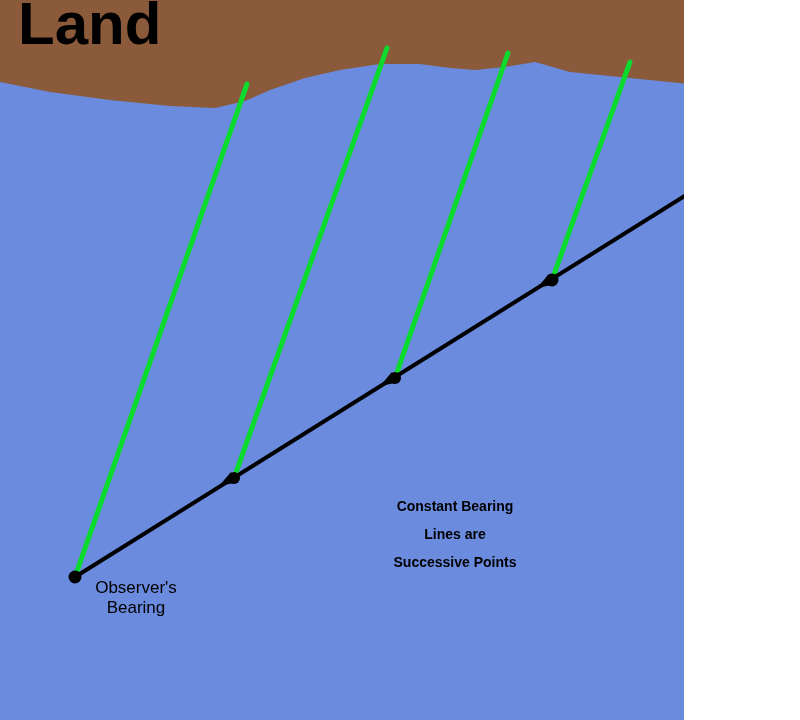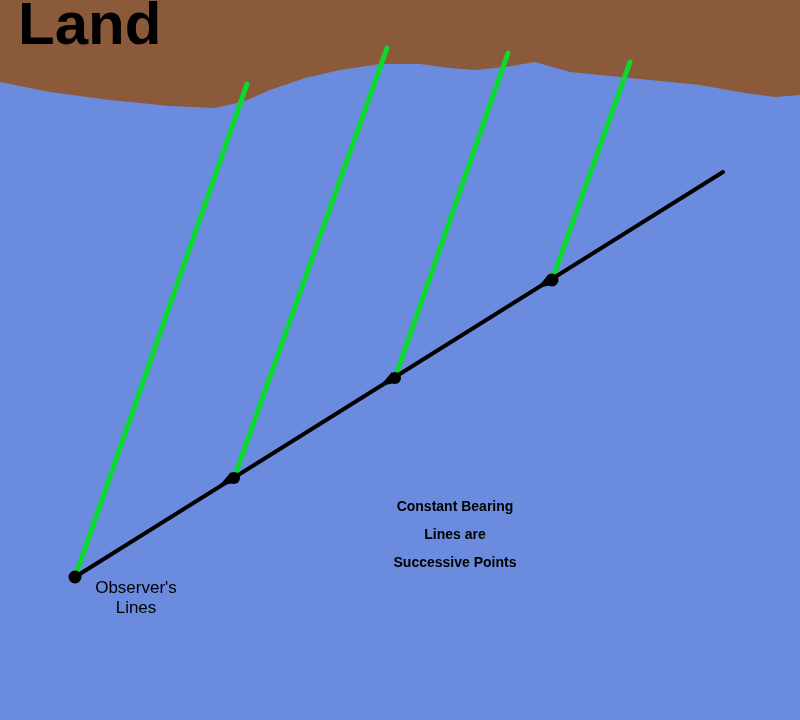--- a/index.html
+++ b/index.html
@@ -3,21 +3,21 @@
 <meta charset="utf-8">
 <style>
   html, body {
     margin: 0;
     padding: 0;
     background: #ffffff;
     font-family: "Liberation Sans", "DejaVu Sans", sans-serif;
   }
   .stage {
     position: relative;
-    width: 800px;
+    width: 684px;
     height: 720px;
     overflow: hidden;
   }
   .stage svg {
     position: absolute;
     left: 0;
     top: 0;
     width: 800px;
     height: 720px;
     display: block;
@@ -84,15 +84,15 @@
     <circle cx="75" cy="577" r="6.5" fill="#000000"></circle>
   </svg>
 
   <div class="label land-title">Land</div>
 
   <div class="label caption">Constant Bearing
 Lines are
 Successive Points</div>
 
   <div class="label vessel-label">Observer's
-Lines</div>
+Bearing</div>
 
 </div>
 
 </body></html>

